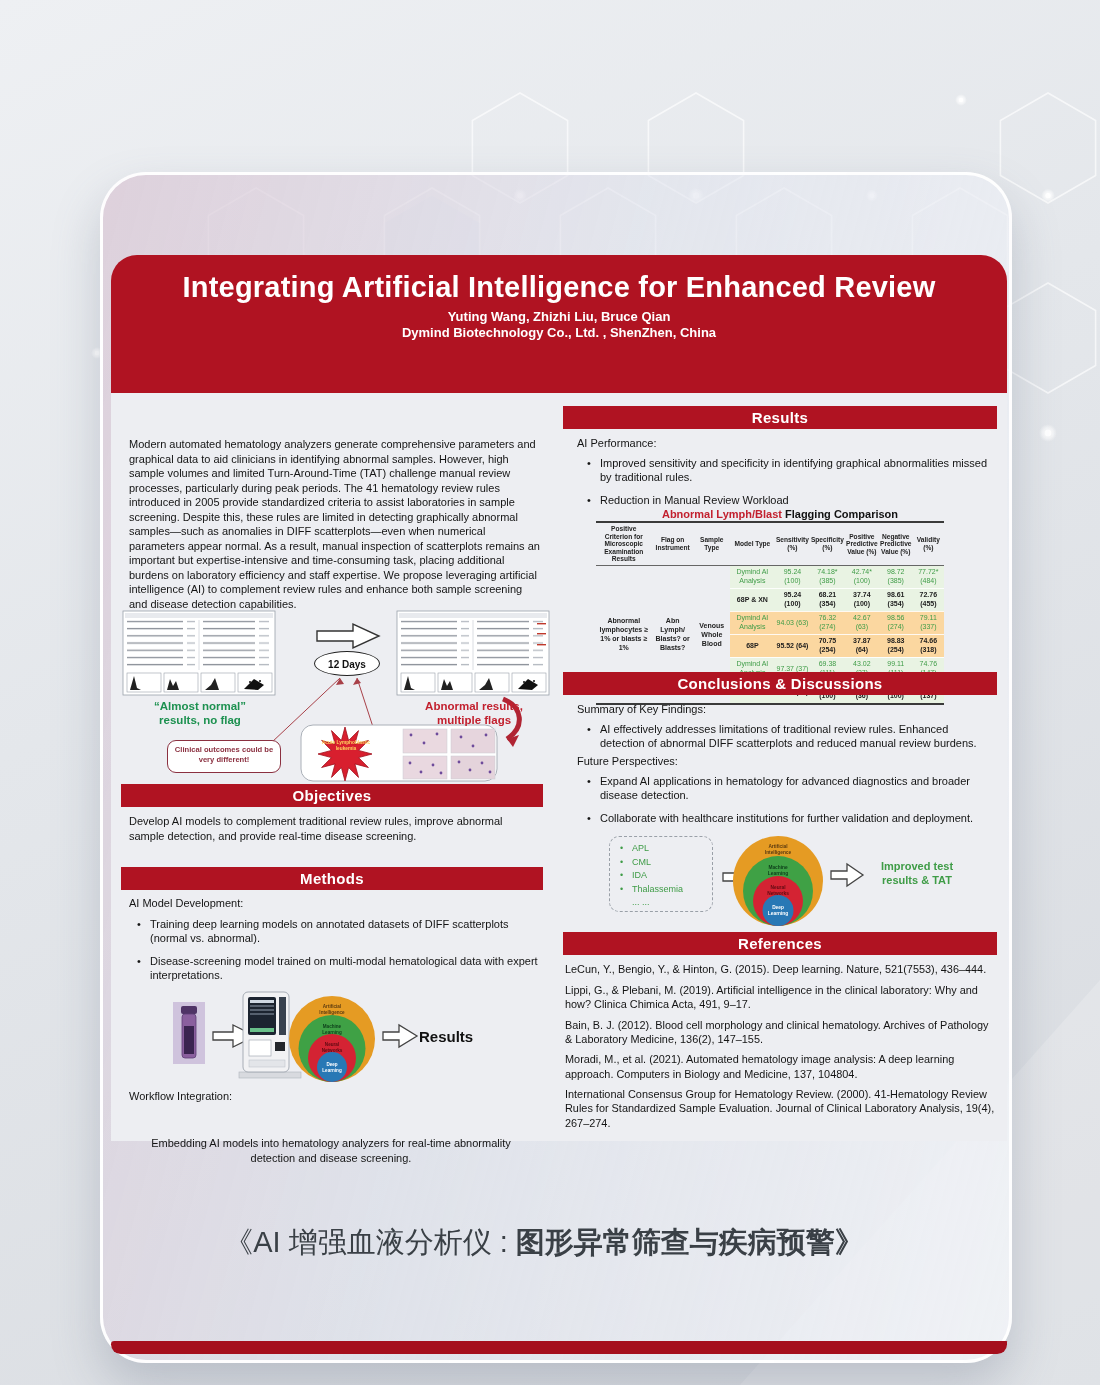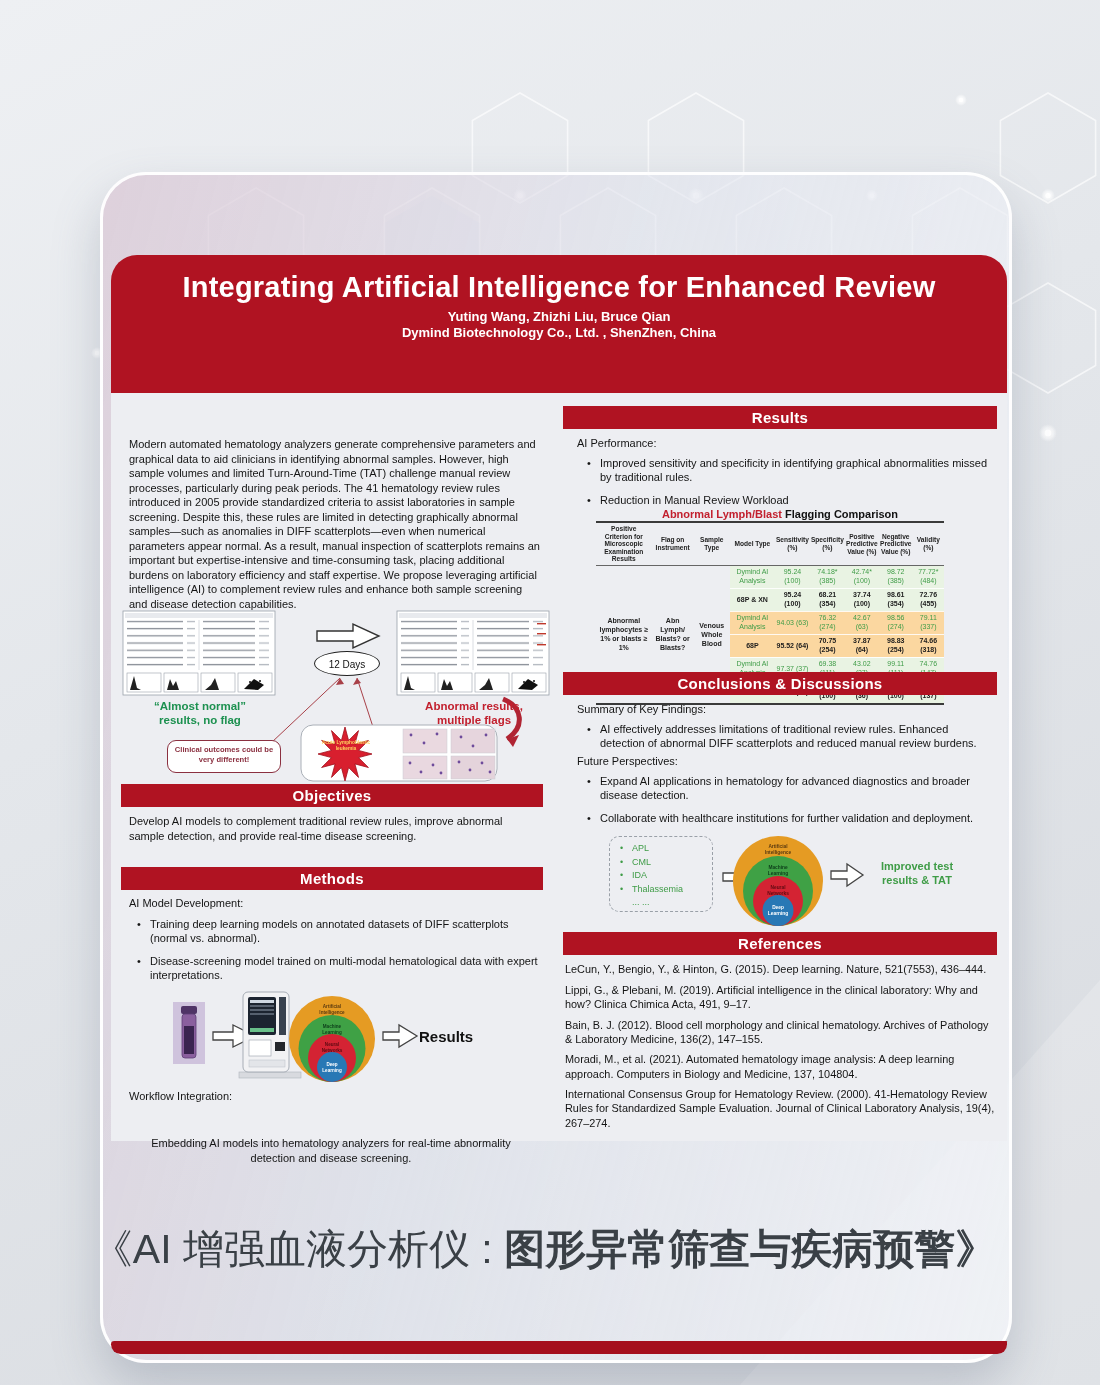--- a/index.html
+++ b/index.html
@@ -43,21 +43,21 @@
   .colR .secbar{width:434px;}
   .txt{position:absolute;font-size:11px;line-height:1.32;color:#141414;}
   .subhead{position:absolute;font-size:11px;color:#141414;}
   .bullet{position:absolute;font-size:11px;line-height:1.3;color:#141414;display:flex;}
   .bullet .bdot{width:13px;flex:none;padding-left:2px;}
   .bullet .btxt{flex:1;}
   
   .figwrap{position:absolute;}
   .oval{
     position:absolute;left:193px;top:44px;width:66px;height:25px;border:1.4px solid #222;
-    border-radius:50%;background:#fff;font-size:10px;font-weight:normal;text-align:center;
+    border-radius:50%;background:#fff;font-size:10px;font-weight:bold;text-align:center;
     line-height:25px;color:#111;box-sizing:border-box;
   }
   .lbl2{position:absolute;text-align:center;font-weight:bold;font-size:11.5px;line-height:1.25;}
   .lbl-green{color:#1d9150;}
   .lbl-red{color:#c2202e;}
   .callout{
     position:absolute;left:46px;top:133px;width:114px;height:33px;border:1.5px solid #8b3040;
     border-radius:9px;background:#fff;color:#8b3040;font-size:7.6px;font-weight:bold;
     text-align:center;padding:4px 6px;box-sizing:border-box;line-height:1.3;
   }
@@ -94,21 +94,21 @@
     position:absolute;left:302px;top:28px;width:104px;text-align:center;color:#3f9c47;
     font-weight:bold;font-size:11px;line-height:1.3;
   }
   .results-lbl{position:absolute;left:298px;top:40px;font-size:15px;font-weight:bold;color:#111;}
   
   .refs{position:absolute;left:2px;top:569px;width:430px;}
   .refs p{font-size:10.9px;line-height:1.3;color:#141414;margin:0 0 6.5px 0;}
   
   .caption{
     position:absolute;left:0;top:1224px;width:1088px;text-align:center;color:#3a4046;
-    font-size:41px;line-height:1.25;white-space:nowrap;
+    font-size:29px;line-height:1.25;white-space:nowrap;
   }
   .caption .cap-n{font-weight:500;}
   .caption .cap-b{font-weight:900;}
 </style>
 </head>
 <body>
 
 <svg class="bg-decor" width="1100" height="1385" viewBox="0 0 1100 1385">
   <defs>
     <g id="hex">

